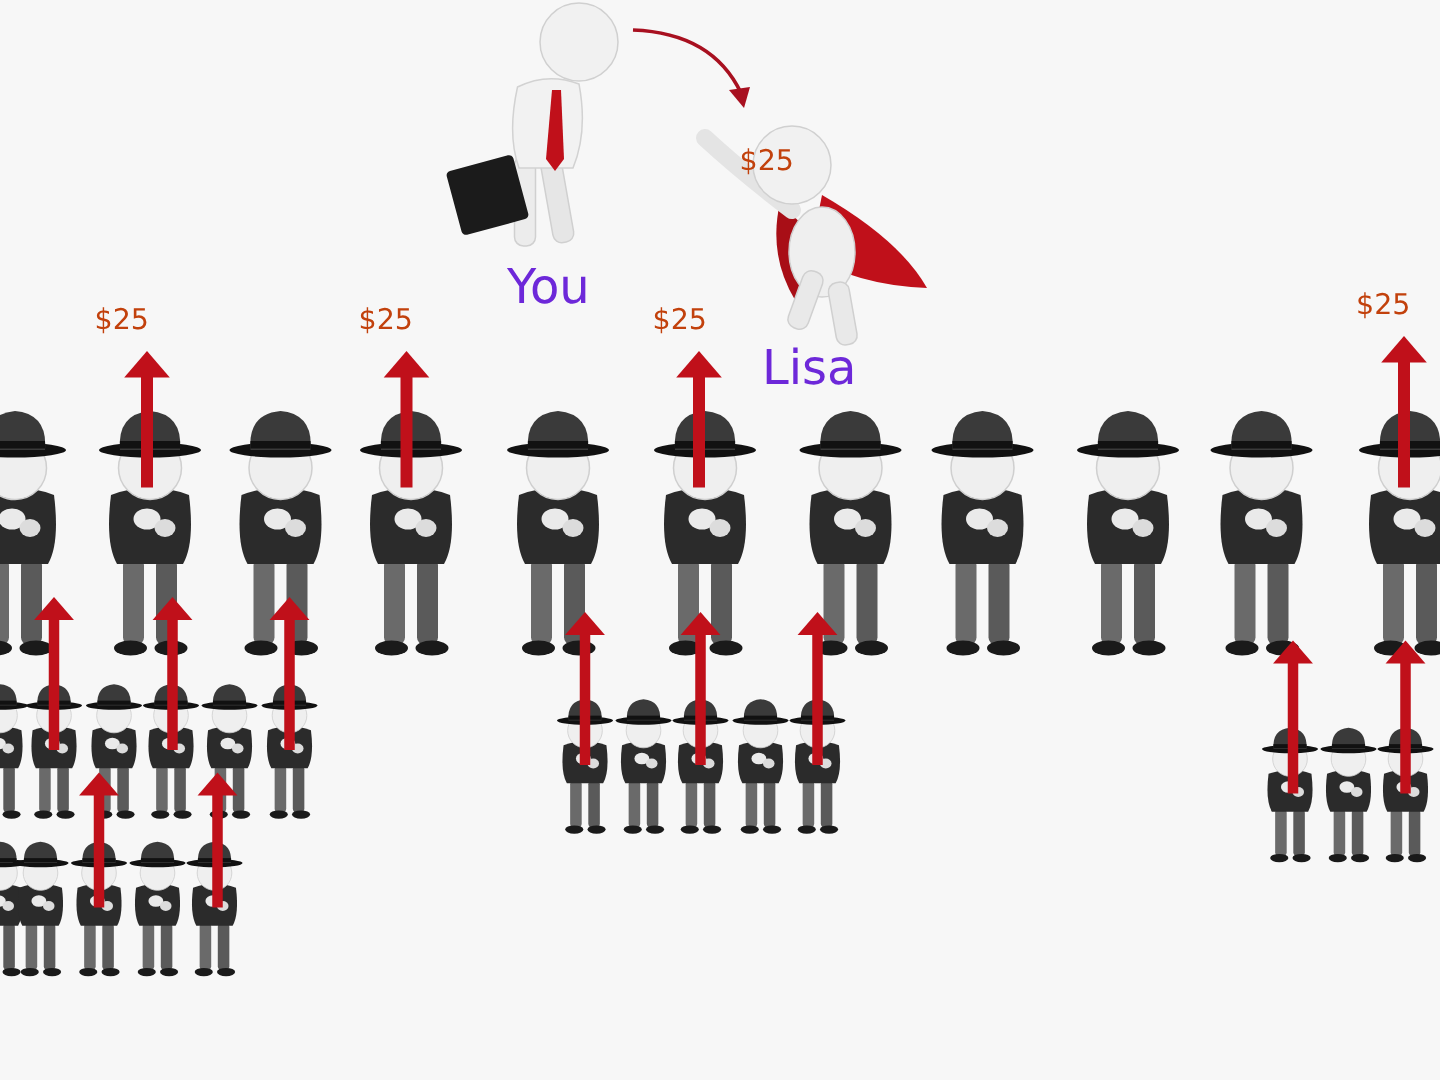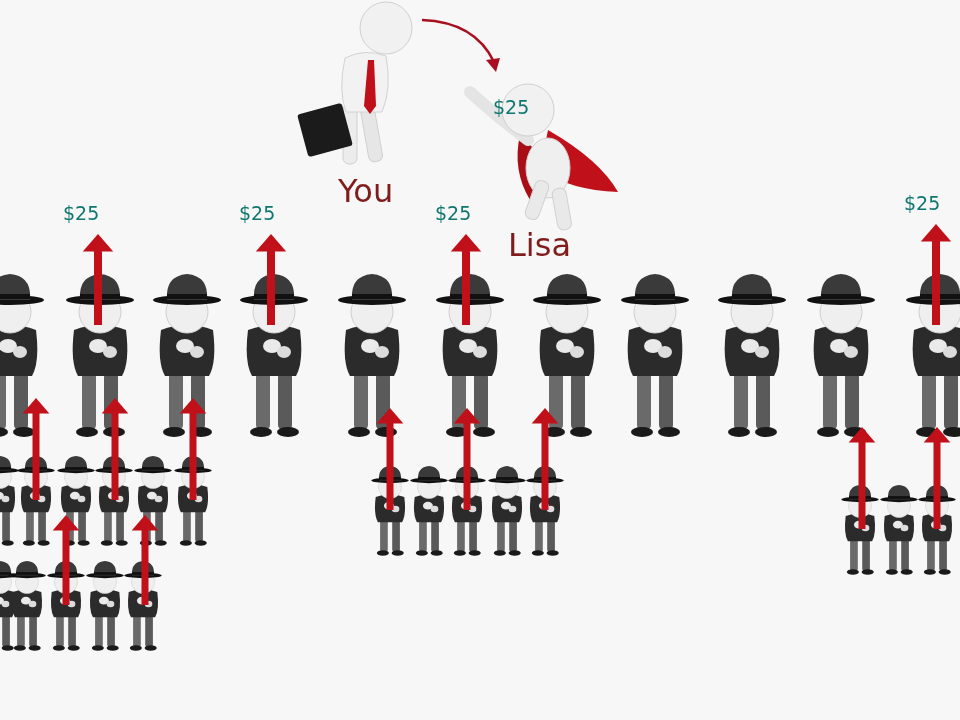--- a/index.html
+++ b/index.html
@@ -1,20 +1,20 @@
 <!DOCTYPE html>
 <html><head>
 <meta charset="utf-8">
 <style>
   html,body{margin:0;padding:0;}
   body{width:960px;height:720px;background:#f7f7f7;position:relative;overflow:hidden;font-family:"Liberation Sans",sans-serif;}
   .abs{position:absolute;}
   .label{position:absolute;color:#222;font-family:"DejaVu Sans",sans-serif;}
-  .money{font-size:19px;color:#0f766e;}
-  .name{font-size:32px;color:#7f1d1d;}
+  .money{font-size:19px;color:#c2410c;}
+  .name{font-size:32px;color:#6d28d9;}
   svg{position:absolute;left:0;top:0;}
 </style>
 </head>
 <body>
 
 <div class="abs" style="left:0;top:0;width:960px;height:720px;">
   <svg id="art" width="960" height="720">
       <g transform="translate(10,272) scale(1)">
         <rect x="-18" y="100" width="14" height="58" rx="5" fill="#6a6a6a"></rect>
         <rect x="4" y="100" width="14" height="58" rx="5" fill="#5a5a5a"></rect>

